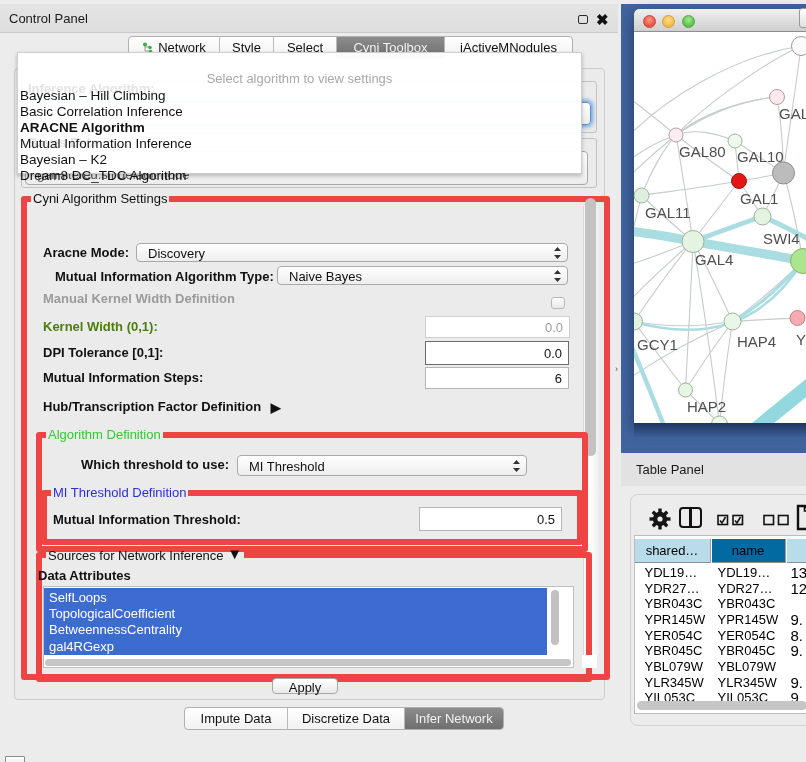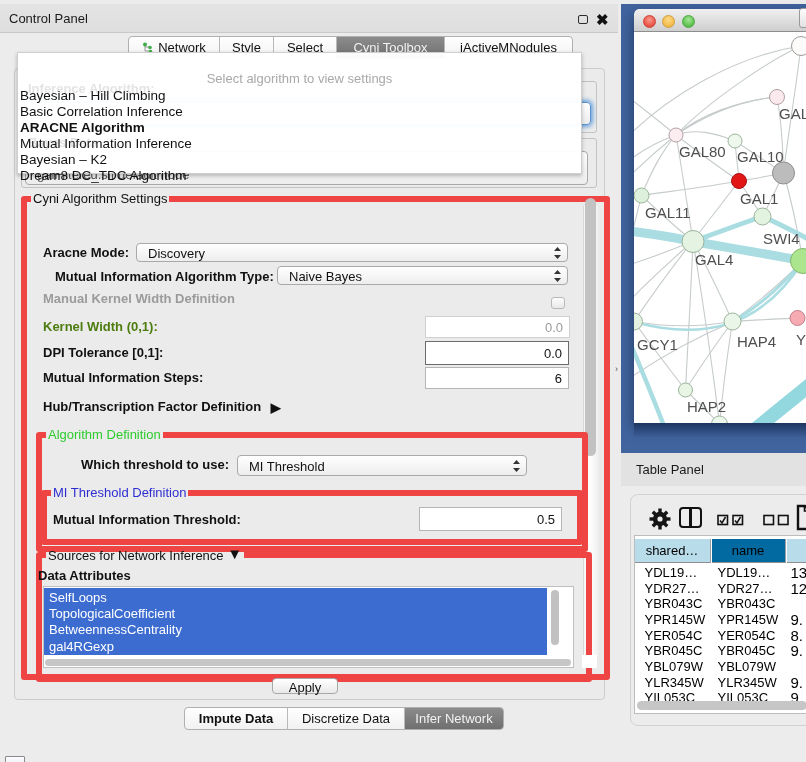--- a/index.html
+++ b/index.html
@@ -155,21 +155,21 @@
     Bayesian – Hill Climbing<br>
     Basic Correlation Inference<br>
     <b>ARACNE Algorithm</b><br>
     Mutual Information Inference<br>
     Bayesian – K2<br>
     Dream8 DC_TDC Algorithm
   </div>
 </div>
 
 <div class="seg" id="bottabs" style="left:144px;top:707px;height:21px;">
-  <div class="it" style="width:102px;font-weight:bold;">Impute Data</div>
+  <div class="it" style="width:102px;">Impute Data</div>
   <div class="it" style="width:116px;">Discretize Data</div>
   <div class="it sel" style="width:98px;">Infer Network</div>
 </div>
 <div class="abs" style="left:5px;top:756px;width:18px;height:10px;border:1.5px solid #8a8a8a;background:linear-gradient(#fcfdff,#e8ecf2);border-radius:1px;"></div>
 
 <div class="abs" style="left:621px;top:4px;width:185px;height:449px;background:#41649f;"></div>
 
 <div class="abs" style="left:634px;top:9px;width:172px;height:414px;border-top-left-radius:5px;overflow:hidden;box-shadow:0 6px 14px rgba(10,20,40,0.55);">
   <div style="height:22px;background:linear-gradient(#f0f0f0,#cfcfcf);border-bottom:1px solid #8e8e8e;border-top-left-radius:5px;position:relative;">
     <div style="position:absolute;left:9px;top:5.5px;width:11px;height:11px;border-radius:50%;background:radial-gradient(circle at 50% 35%,#f89a8f,#ec5a4c 60%,#d6453a);border:0.5px solid #ce4237;"></div>

